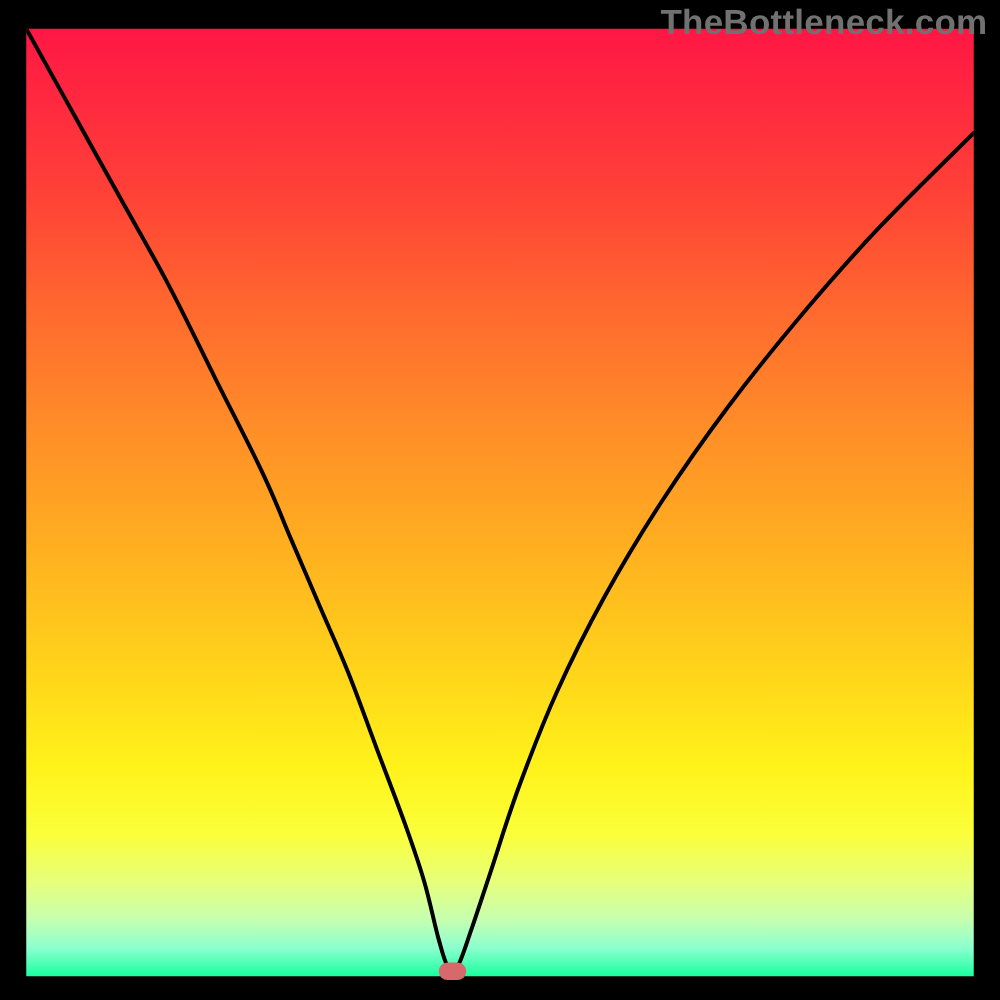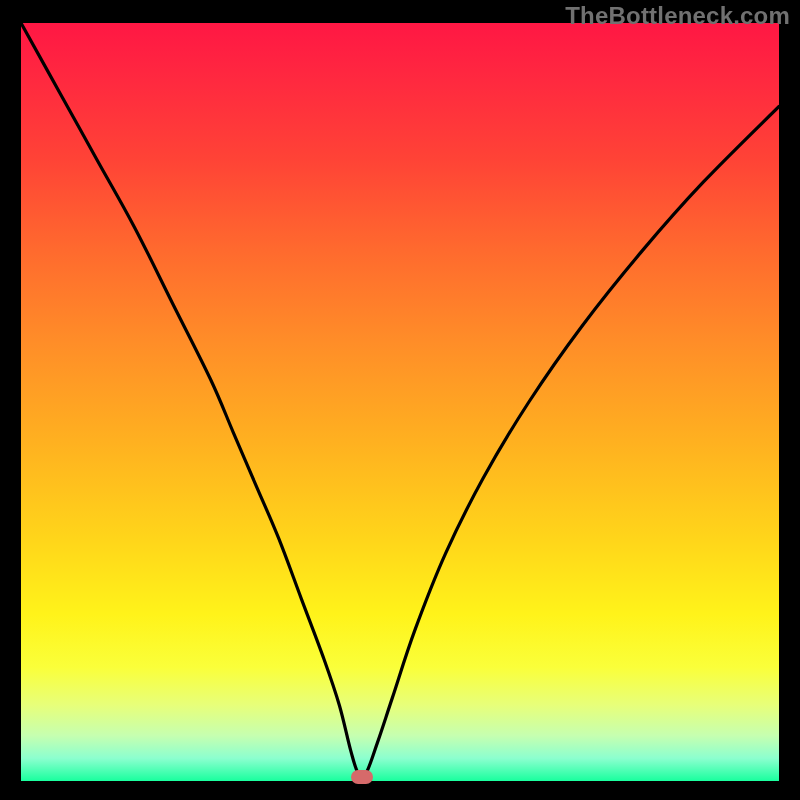--- a/index.html
+++ b/index.html
@@ -8,21 +8,21 @@
     position: relative;
     width: 800px;
     height: 800px;
     background: #000;
   }
   .watermark {
     position: absolute;
     top: 2px;
     right: 10px;
     font-family: Arial, Helvetica, sans-serif;
-    font-size: 24px;
+    font-size: 28px;
     font-weight: 600;
     color: #717171;
     letter-spacing: 0.2px;
     z-index: 10;
   }
   .plot-area {
     position: absolute;
     left: 21px;
     top: 23px;
     width: 758px;

